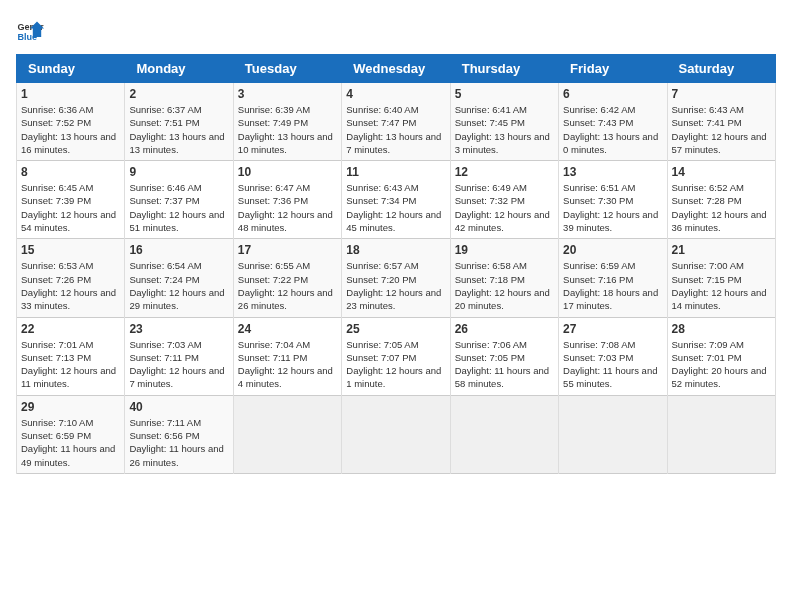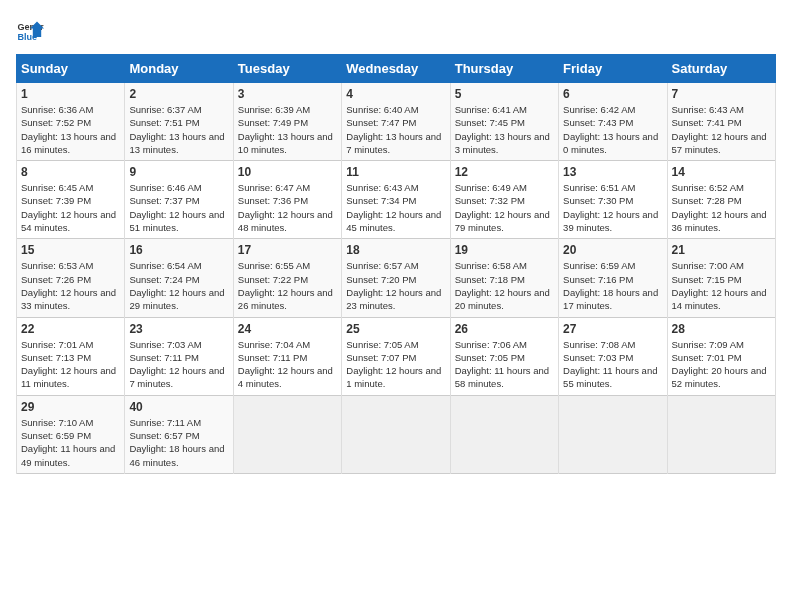--- a/index.html
+++ b/index.html
@@ -44,21 +44,21 @@
     table {
       width: 100%;
       border-collapse: collapse;
       table-layout: fixed;
     }
     thead tr {
       background-color: #1a6ebd;
       color: #fff;
     }
     thead th {
-      padding: 6px 4px;
+      padding: 6px 11px;
       font-size: 13px;
       font-weight: bold;
       text-align: left;
       border: 1px solid #1a6ebd;
     }
     tbody tr {
       border-bottom: 1px solid #ccc;
     }
     tbody td {
       vertical-align: top;
@@ -214,21 +214,21 @@
           <div>Sunrise: 6:43 AM</div>
           <div>Sunset: 7:34 PM</div>
           <div>Daylight: 12 hours and 45 minutes.</div>
         </div>
           </td>
           <td>
             <span class="day-num">12</span>
         <div class="cell-content">
           <div>Sunrise: 6:49 AM</div>
           <div>Sunset: 7:32 PM</div>
-          <div>Daylight: 12 hours and 79 minutes.</div>
+          <div>Daylight: 12 hours and 42 minutes.</div>
         </div>
           </td>
           <td>
             <span class="day-num">13</span>
         <div class="cell-content">
           <div>Sunrise: 6:51 AM</div>
           <div>Sunset: 7:30 PM</div>
           <div>Daylight: 12 hours and 39 minutes.</div>
         </div>
           </td>
@@ -363,22 +363,22 @@
         <div class="cell-content">
           <div>Sunrise: 7:10 AM</div>
           <div>Sunset: 6:59 PM</div>
           <div>Daylight: 11 hours and 49 minutes.</div>
         </div>
           </td>
           <td>
             <span class="day-num">40</span>
         <div class="cell-content">
           <div>Sunrise: 7:11 AM</div>
-          <div>Sunset: 6:57 PM</div>
-          <div>Daylight: 18 hours and 46 minutes.</div>
+          <div>Sunset: 6:56 PM</div>
+          <div>Daylight: 11 hours and 26 minutes.</div>
         </div>
           </td>
           <td class="empty"></td>
           <td class="empty"></td>
           <td class="empty"></td>
           <td class="empty"></td>
           <td class="empty"></td>
         </tr>
       </tbody>
   </table>

